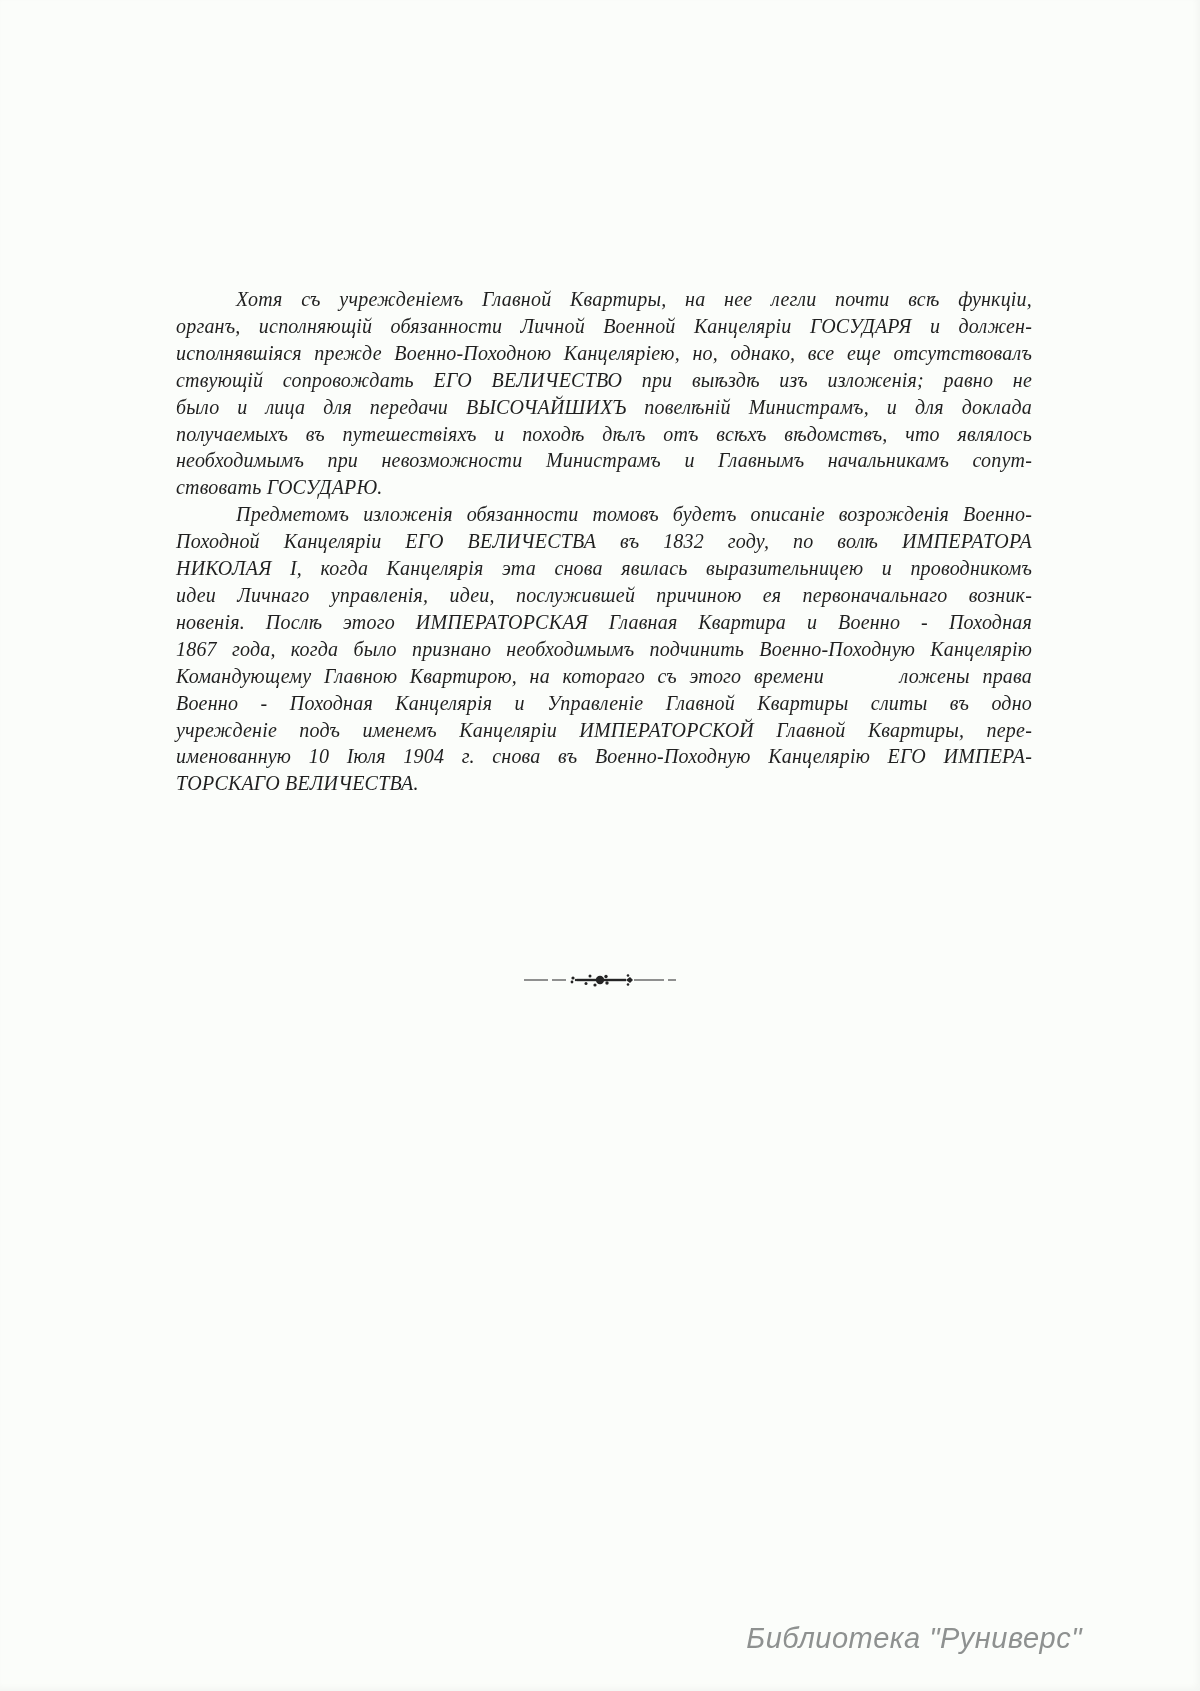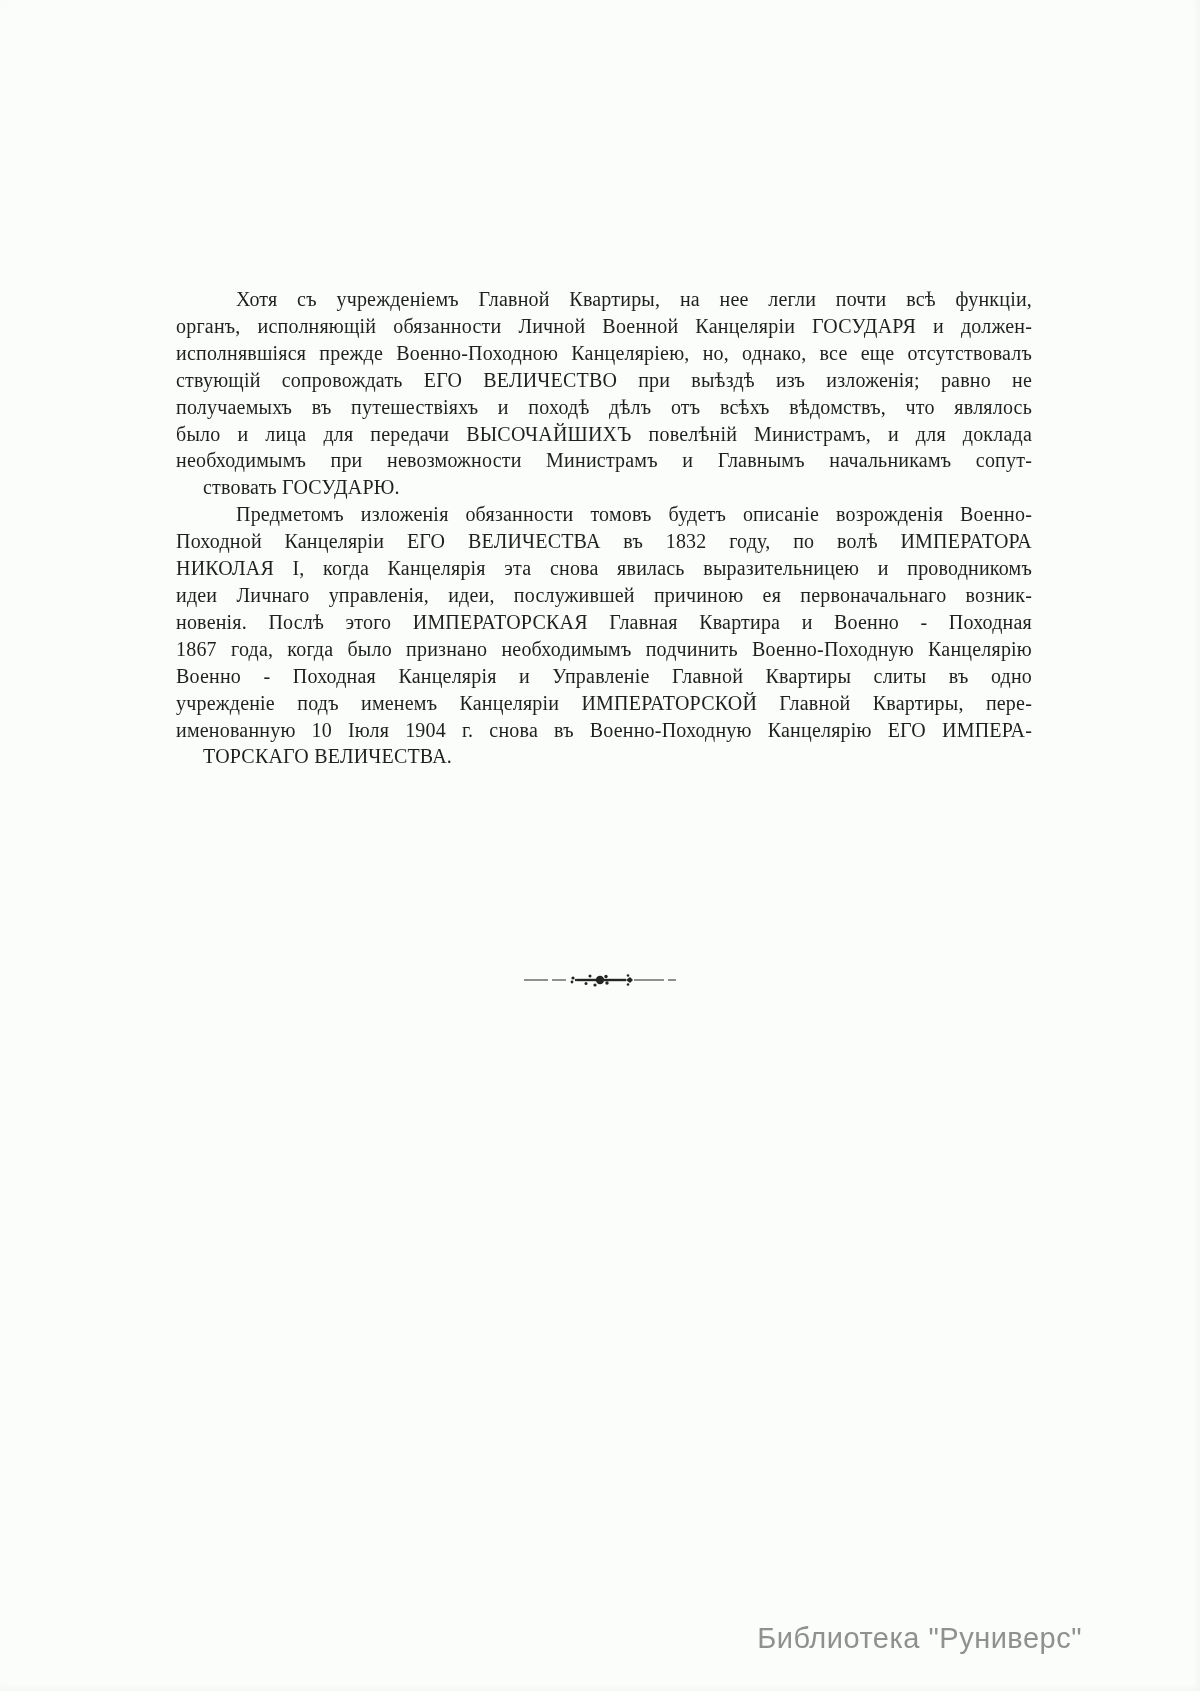--- a/index.html
+++ b/index.html
@@ -8,20 +8,21 @@
   }
   .page {
     position: relative;
     width: 1200px;
     height: 1691px;
     background: #fbfdfa;
     box-shadow: inset -3px -3px 6px rgba(0,0,0,0.03);
     overflow: hidden;
     font-family: "Liberation Serif", "DejaVu Serif", serif;
     color: #1f1f1f;
+    font-style: italic;
   }
   .text-block {
     position: absolute;
     left: 176px;
     top: 286px;
     width: 856px;
     font-size: 20px;
     line-height: 26.9px;
     letter-spacing: 0.2px;
   }
@@ -31,21 +32,20 @@
   .line {
     text-align: justify;
     text-align-last: justify;
     white-space: normal;
   }
   .line--first {
     text-indent: 60px;
   }
   .line--end {
     text-align-last: left;
-    margin-left: 27px;
   }
   .divider-wrap {
     position: absolute;
     left: 0;
     top: 970px;
     width: 1200px;
     display: flex;
     justify-content: center;
   }
   .divider-wrap svg {
@@ -66,33 +66,34 @@
 
 <div class="page">
 
   <div class="text-block">
 
     <div class="paragraph">
       <div class="line line--first">Хотя съ учрежденіемъ Главной Квартиры, на нее легли почти всѣ функціи,</div>
       <div class="line">органъ, исполняющій обязанности Личной Военной Канцеляріи ГОСУДАРЯ и должен-</div>
       <div class="line">исполнявшіяся прежде Военно-Походною Канцеляріею, но, однако, все еще отсутствовалъ</div>
       <div class="line">ствующій сопровождать ЕГО ВЕЛИЧЕСТВО при выѣздѣ изъ изложенія; равно не</div>
+      <div class="line">было и лица для передачи ВЫСОЧАЙШИХЪ повелѣній Министрамъ, и для доклада</div>
       <div class="line">получаемыхъ въ путешествіяхъ и походѣ дѣлъ отъ всѣхъ вѣдомствъ, что являлось</div>
-      <div class="line">было и лица для передачи ВЫСОЧАЙШИХЪ повелѣній Министрамъ, и для доклада</div>
       <div class="line">необходимымъ при невозможности Министрамъ и Главнымъ начальникамъ сопут-</div>
       <div class="line line--end">ствовать ГОСУДАРЮ.</div>
     </div>
 
     <div class="paragraph">
       <div class="line line--first">Предметомъ изложенія обязанности томовъ будетъ описаніе возрожденія Военно-</div>
       <div class="line">Походной Канцеляріи ЕГО ВЕЛИЧЕСТВА въ 1832 году, по волѣ ИМПЕРАТОРА</div>
       <div class="line">НИКОЛАЯ I, когда Канцелярія эта снова явилась выразительницею и проводникомъ</div>
       <div class="line">идеи Личнаго управленія, идеи, послужившей причиною ея первоначальнаго возник-</div>
       <div class="line">новенія. Послѣ этого ИМПЕРАТОРСКАЯ Главная Квартира и Военно - Походная</div>
       <div class="line">1867 года, когда было признано необходимымъ подчинить Военно-Походную Канцелярію</div>
+      <div class="line">Командующему Главною Квартирою, на котораго съ этого времени &nbsp;&nbsp;&nbsp;&nbsp; ложены права</div>
       <div class="line">Военно - Походная Канцелярія и Управленіе Главной Квартиры слиты въ одно</div>
       <div class="line">учрежденіе подъ именемъ Канцеляріи ИМПЕРАТОРСКОЙ Главной Квартиры, пере-</div>
       <div class="line">именованную 10 Іюля 1904 г. снова въ Военно-Походную Канцелярію ЕГО ИМПЕРА-</div>
       <div class="line line--end">ТОРСКАГО ВЕЛИЧЕСТВА.</div>
     </div>
 
   </div>
 
   <div class="divider-wrap">
     <svg width="156" height="20" viewBox="0 0 156 20">

